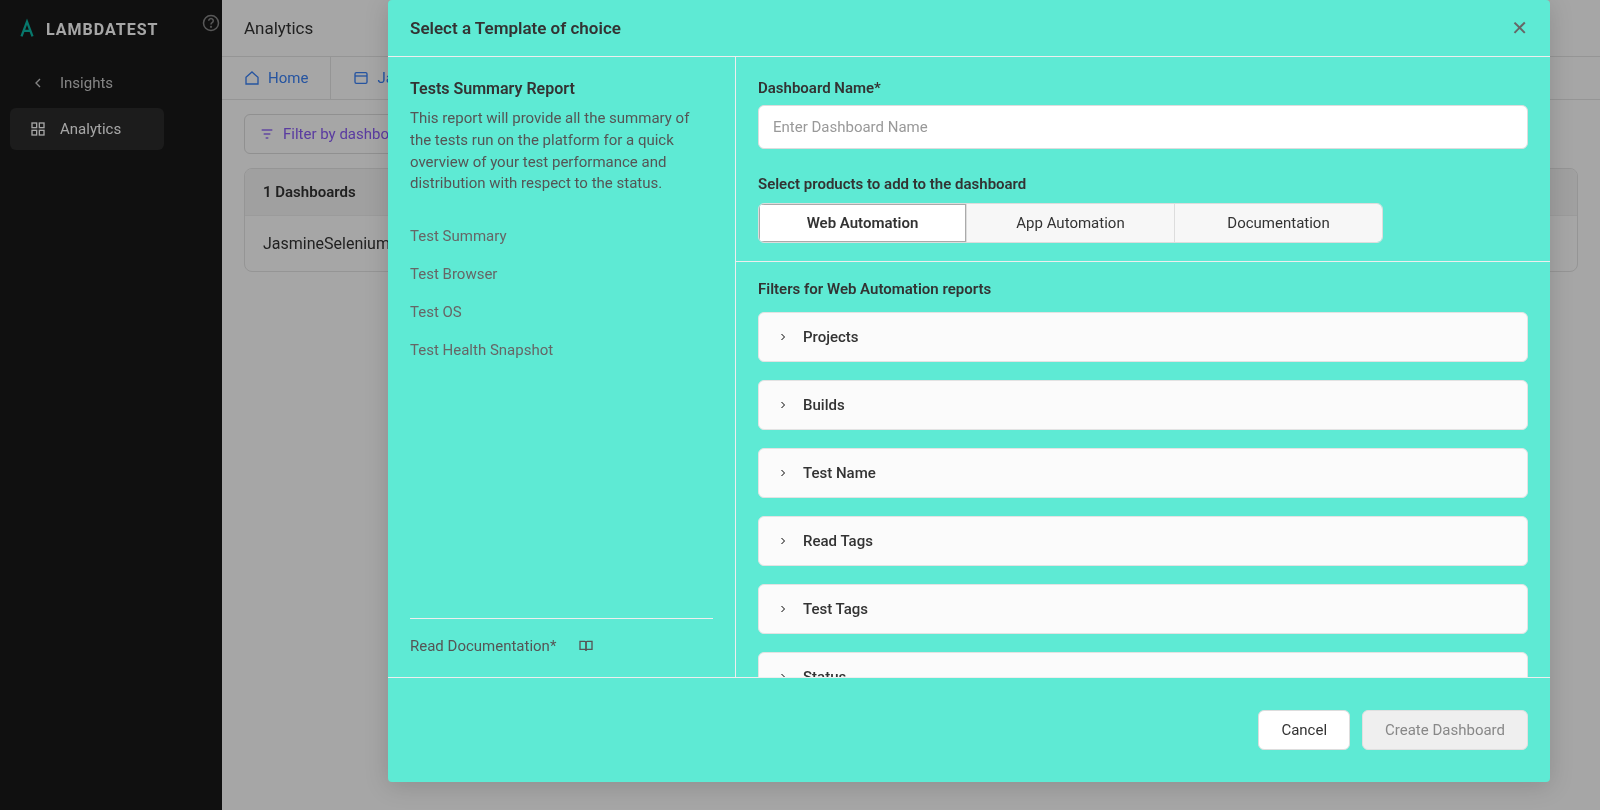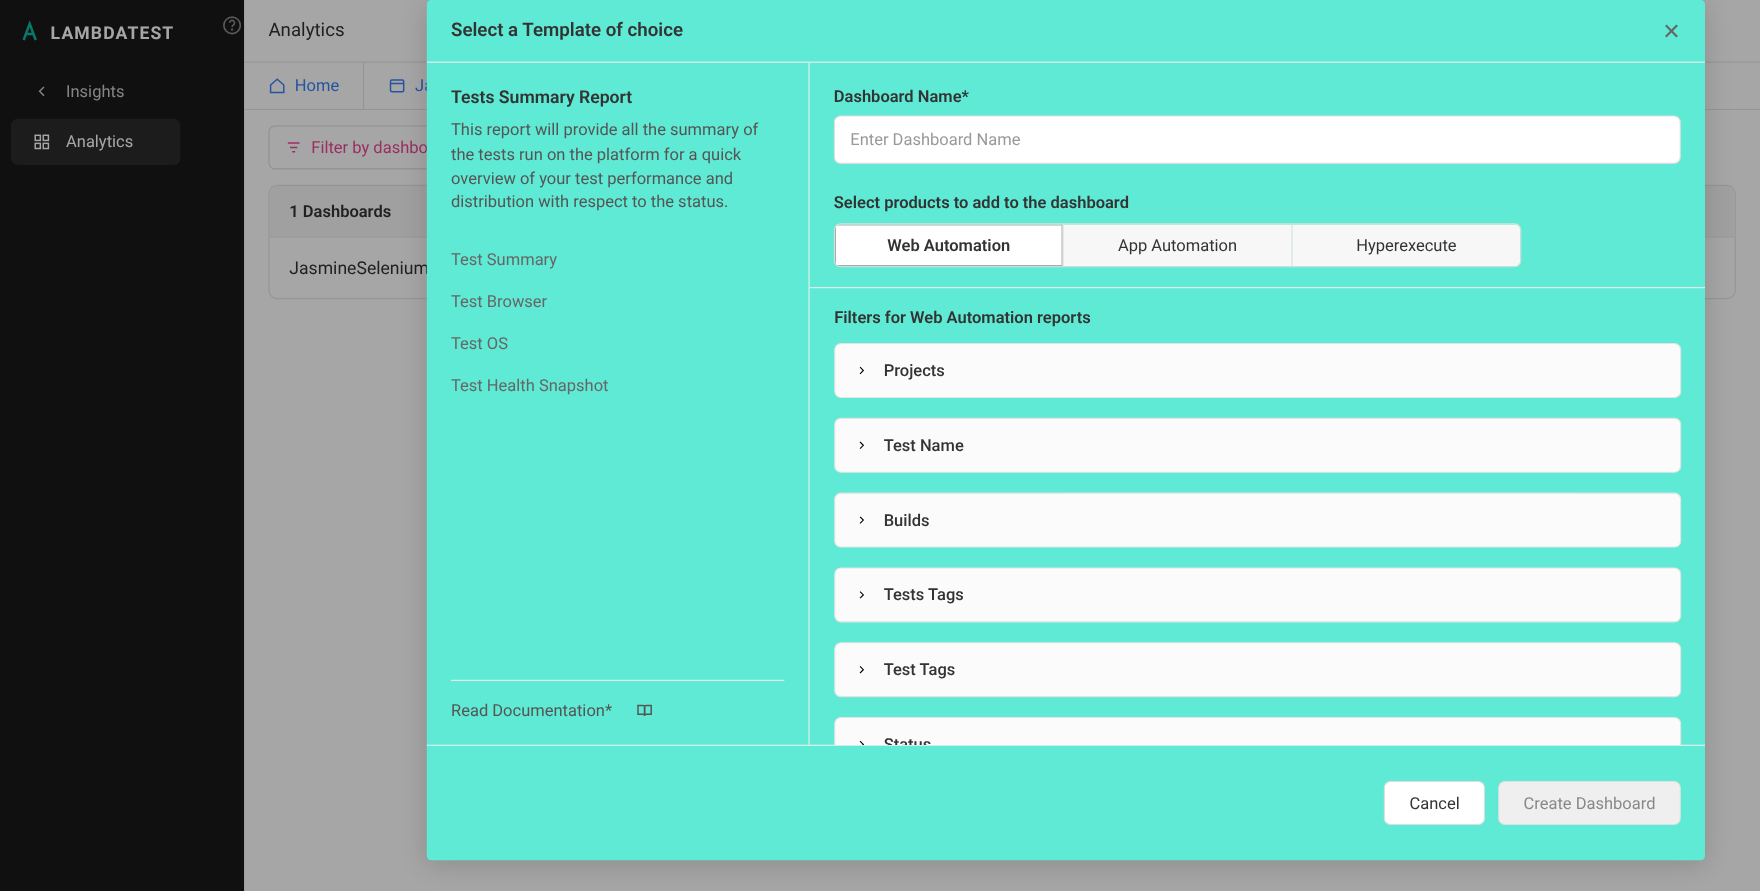--- a/index.html
+++ b/index.html
@@ -114,21 +114,21 @@
       border-right:1px solid #e5e5e5;
       font-size:15px;
       color:#3b82f6;
     }
     .filter-row {
       padding:14px 22px;
     }
     .filter-box {
       display:inline-flex; align-items:center; gap:8px;
       border:1px solid #ddd; border-radius:6px;
-      padding:10px 14px; color:#ec4899; font-size:15px;
+      padding:10px 14px; color:#8b5cf6; font-size:15px;
       width:260px;
     }
     .dashboards-box {
       margin:0 22px;
       border:1px solid #e5e5e5;
       border-radius:8px;
       overflow:hidden;
     }
     .dashboards-head {
       background:#f6f6f6;
@@ -401,48 +401,48 @@
       </div>
     </div>
     <div class="modal-right">
       <div class="right-top">
         <div class="field-label">Dashboard Name*</div>
         <input class="text-input" type="text" placeholder="Enter Dashboard Name" style="">
         <div class="select-label">Select products to add to the dashboard</div>
         <div class="seg-group">
           <button class="seg-btn active">Web Automation</button>
           <button class="seg-btn">App Automation</button>
-          <button class="seg-btn">Hyperexecute</button>
+          <button class="seg-btn">Documentation</button>
         </div>
       </div>
       <div class="right-scroll">
         <div class="filters-title">Filters for Web Automation reports</div>
         <div class="filter-acc">
           <svg class="chev" viewBox="0 0 24 24" fill="none" stroke="currentColor" stroke-width="2">
               <polyline points="9 18 15 12 9 6"></polyline>
             </svg>
           <span class="filter-name">Projects</span>
         </div>
         <div class="filter-acc">
           <svg class="chev" viewBox="0 0 24 24" fill="none" stroke="currentColor" stroke-width="2">
               <polyline points="9 18 15 12 9 6"></polyline>
             </svg>
+          <span class="filter-name">Builds</span>
+        </div>
+        <div class="filter-acc">
+          <svg class="chev" viewBox="0 0 24 24" fill="none" stroke="currentColor" stroke-width="2">
+              <polyline points="9 18 15 12 9 6"></polyline>
+            </svg>
           <span class="filter-name">Test Name</span>
         </div>
         <div class="filter-acc">
           <svg class="chev" viewBox="0 0 24 24" fill="none" stroke="currentColor" stroke-width="2">
               <polyline points="9 18 15 12 9 6"></polyline>
             </svg>
-          <span class="filter-name">Builds</span>
-        </div>
-        <div class="filter-acc">
-          <svg class="chev" viewBox="0 0 24 24" fill="none" stroke="currentColor" stroke-width="2">
-              <polyline points="9 18 15 12 9 6"></polyline>
-            </svg>
-          <span class="filter-name">Tests Tags</span>
+          <span class="filter-name">Read Tags</span>
         </div>
         <div class="filter-acc">
           <svg class="chev" viewBox="0 0 24 24" fill="none" stroke="currentColor" stroke-width="2">
               <polyline points="9 18 15 12 9 6"></polyline>
             </svg>
           <span class="filter-name">Test Tags</span>
         </div>
         <div class="filter-acc">
           <svg class="chev" viewBox="0 0 24 24" fill="none" stroke="currentColor" stroke-width="2">
               <polyline points="9 18 15 12 9 6"></polyline>

